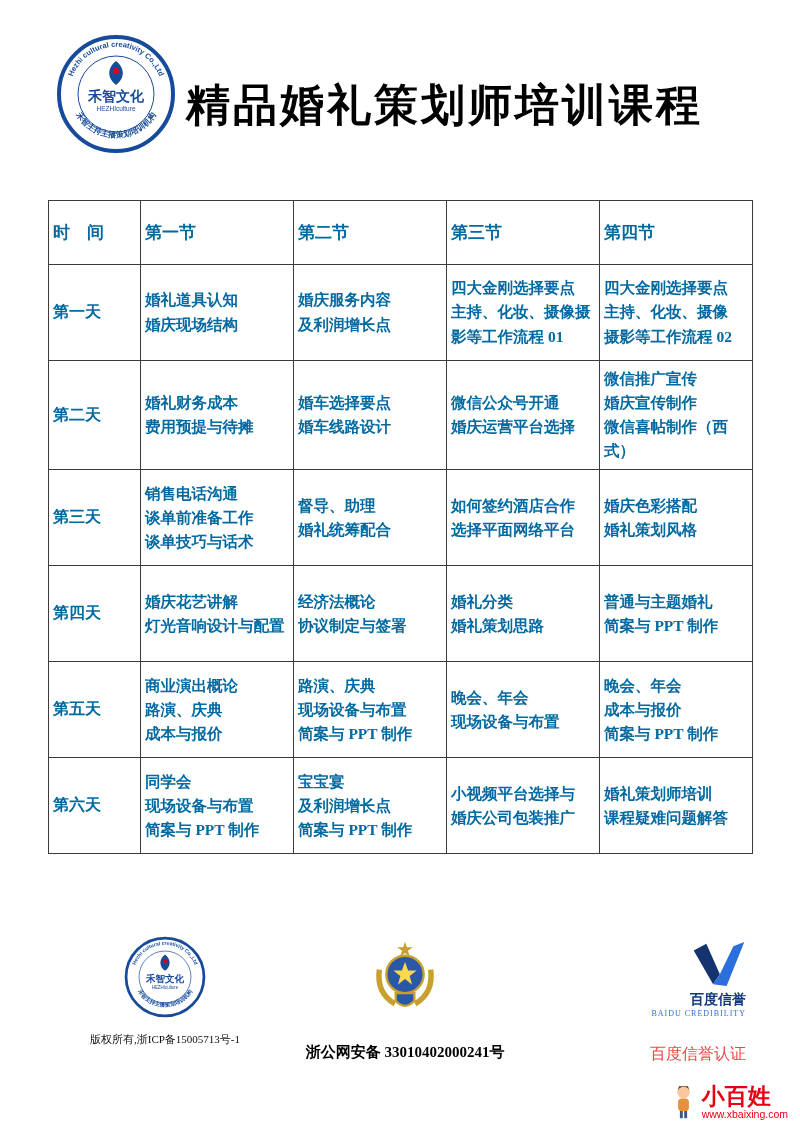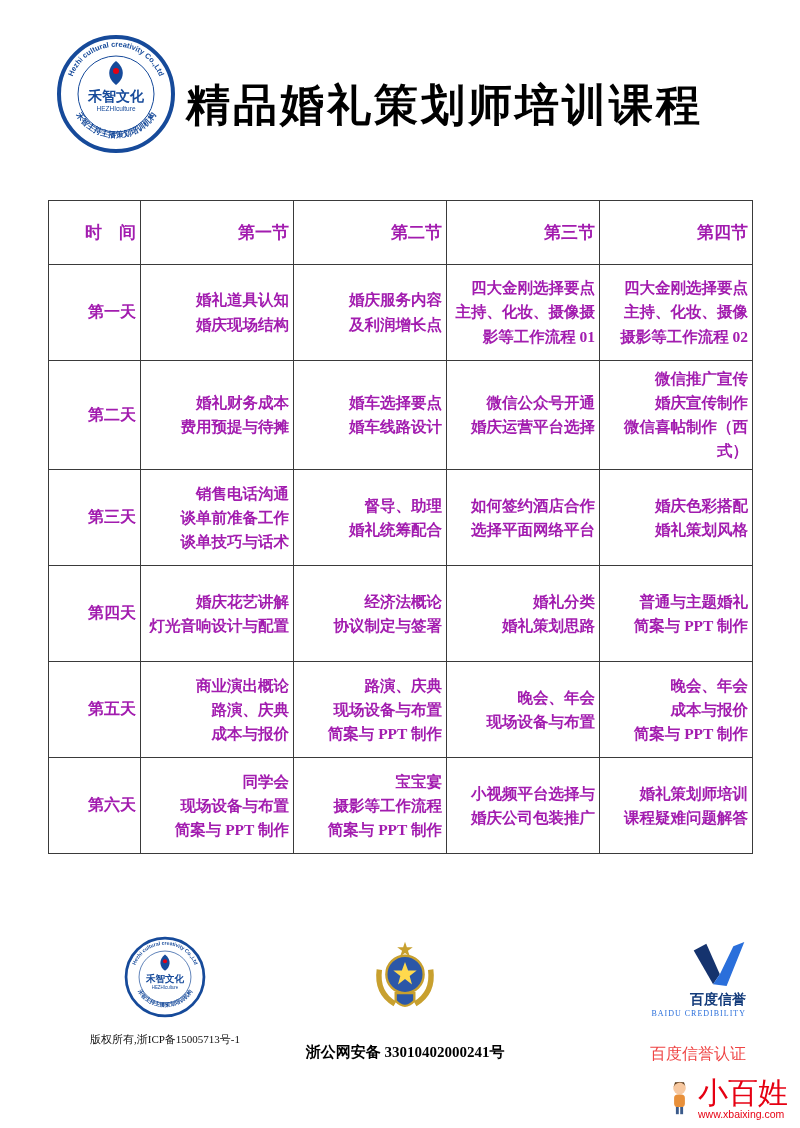--- a/index.html
+++ b/index.html
@@ -15,41 +15,41 @@
     position:absolute; left:186px; top:76px; width:580px;
     font-size:44px; font-weight:bold; letter-spacing:3px; color:#000;
     font-family:"Liberation Serif","DejaVu Serif",serif; white-space:nowrap;
   }
   
   table.schedule {
     position:absolute; left:48px; top:200px; width:704px;
     border-collapse:collapse; table-layout:fixed;
   }
   .schedule th, .schedule td {
-    border:1px solid #3a3a3a; text-align:right; vertical-align:middle;
-    white-space:pre-line; padding:6px 4px; color:#a21caf;
+    border:1px solid #3a3a3a; text-align:left; vertical-align:middle;
+    white-space:pre-line; padding:6px 4px; color:#0369a1;
   }
   .schedule thead th { height:64px; font-size:17px; font-weight:bold; }
   .schedule tbody td { height:96px; font-size:15.5px; line-height:1.55; font-weight:600; }
   .schedule td.time { font-weight:bold; font-size:16px; }
   col.time-col { width:92px; }
   col.sess-col { width:153px; }
   
   .footer-left  { position:absolute; top:936px; left:56px;  width:218px; text-align:center; }
   .footer-center{ position:absolute; top:940px; left:292px; width:226px; text-align:center; }
   .footer-right { position:absolute; top:942px; left:556px; width:190px; text-align:right; }
   .copy-text   { margin-top:10px; font-size:11px; color:#111; }
   .police-text { margin-top:24px;  font-size:15px; font-weight:bold; color:#000; }
   .baidu-title { margin-top:2px; font-size:14px; font-weight:bold; color:#123a7a; line-height:1.2; }
   .baidu-sub   { font-size:8px; color:#2a6fdb; letter-spacing:1px; }
   .baidu-cert  { margin-top:26px; font-size:16px; color:#ef4444; }
   
   .watermark { position:absolute; right:12px; bottom:8px; display:flex; align-items:center; gap:5px; }
   .wm-text { text-align:left; }
-  .wm-name { color:#e60012; font-size:30px; font-weight:normal; line-height:1.05;
+  .wm-name { color:#e60012; font-size:23px; font-weight:bold; line-height:1.05;
              font-family:"Liberation Sans","DejaVu Sans",sans-serif; }
   .wm-url  { color:#e60012; font-size:10.5px; font-family:"Liberation Sans","DejaVu Sans",sans-serif; }
   svg text { font-family:"Liberation Sans","DejaVu Sans",sans-serif; }
 </style>
 </head>
 <body>
 
 <div class="page">
 
   <div class="logo-top">
@@ -154,21 +154,21 @@
         <td>晚会、年会
 成本与报价
 简案与 PPT 制作</td>
       </tr>
       <tr>
         <td class="time">第六天</td>
         <td>同学会
 现场设备与布置
 简案与 PPT 制作</td>
         <td>宝宝宴
-摄影等工作流程
+及利润增长点
 简案与 PPT 制作</td>
         <td>小视频平台选择与
 婚庆公司包装推广</td>
         <td>婚礼策划师培训
 课程疑难问题解答</td>
       </tr>
     </tbody>
   </table>
 
   <div class="footer-left">

